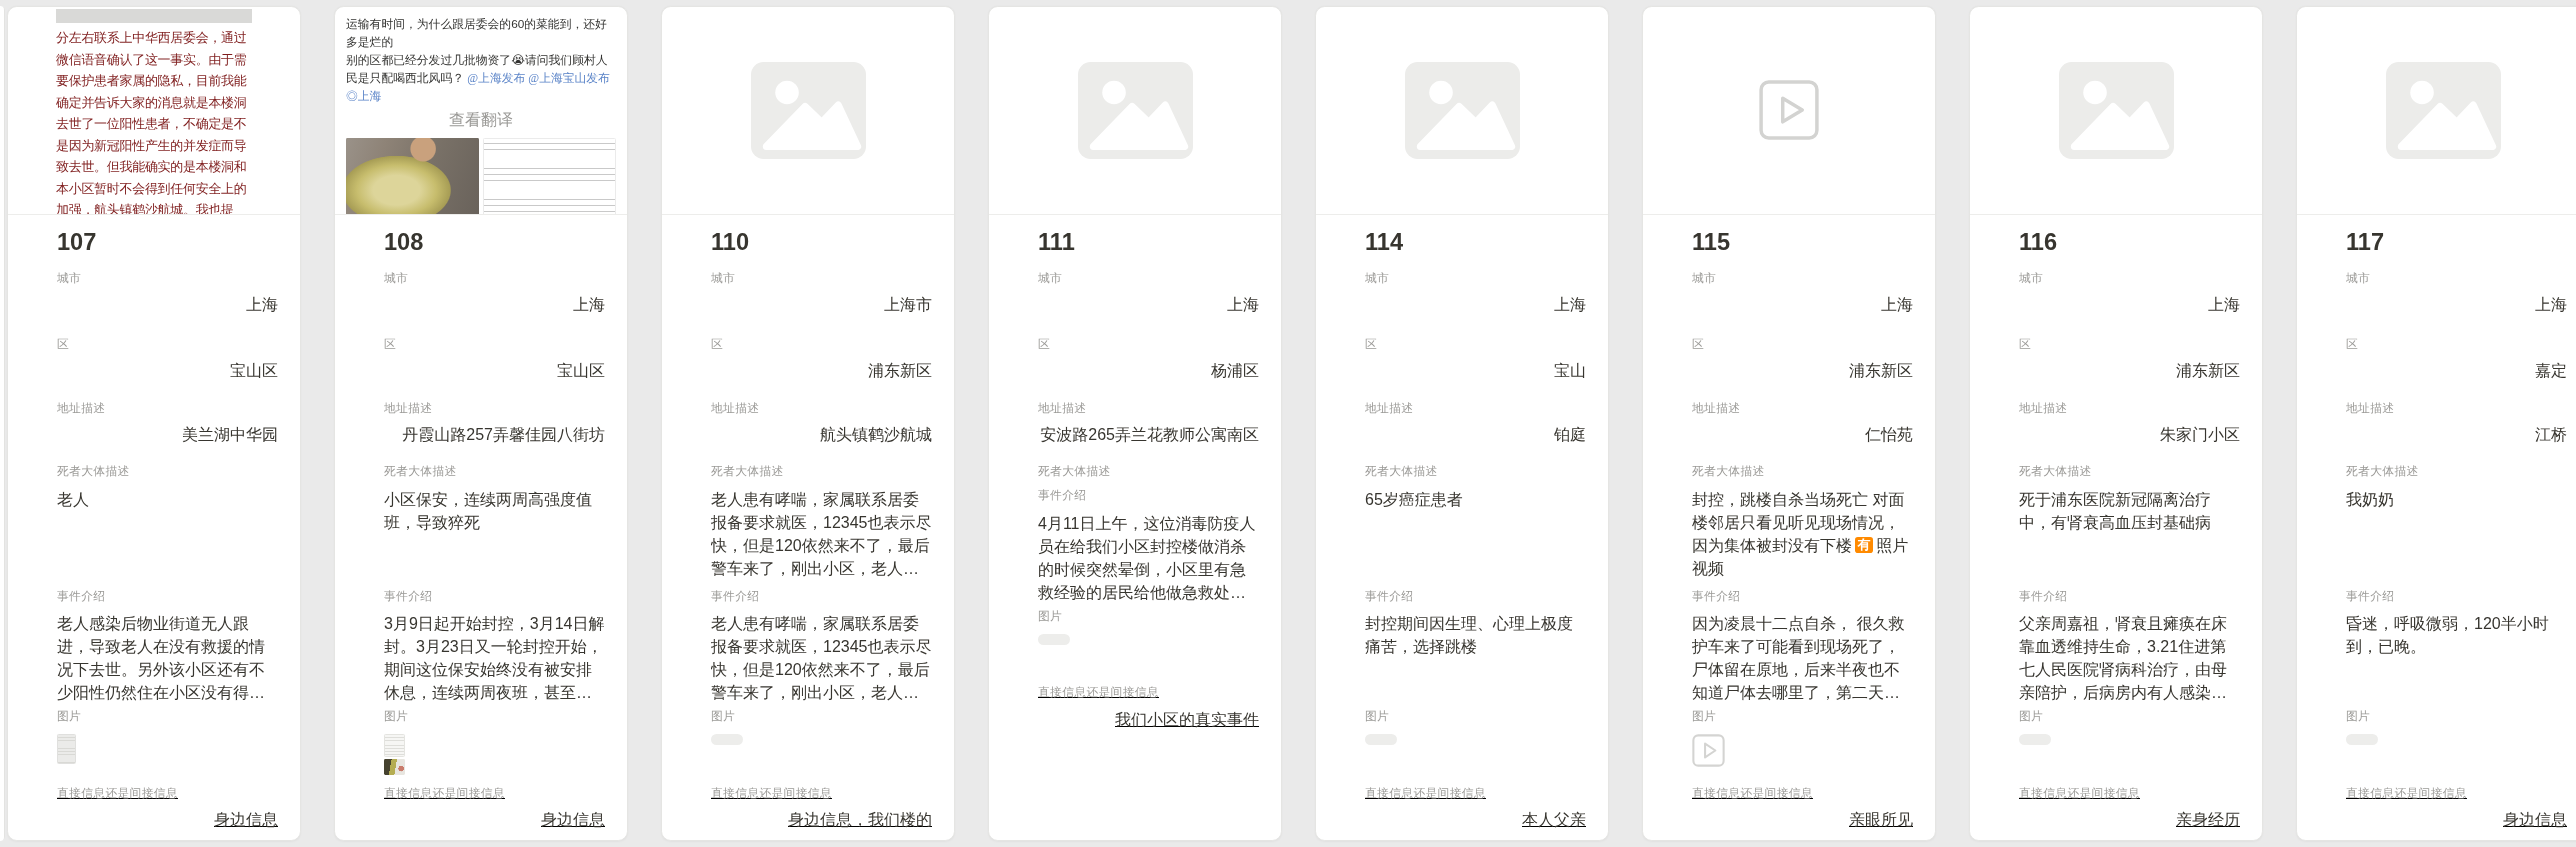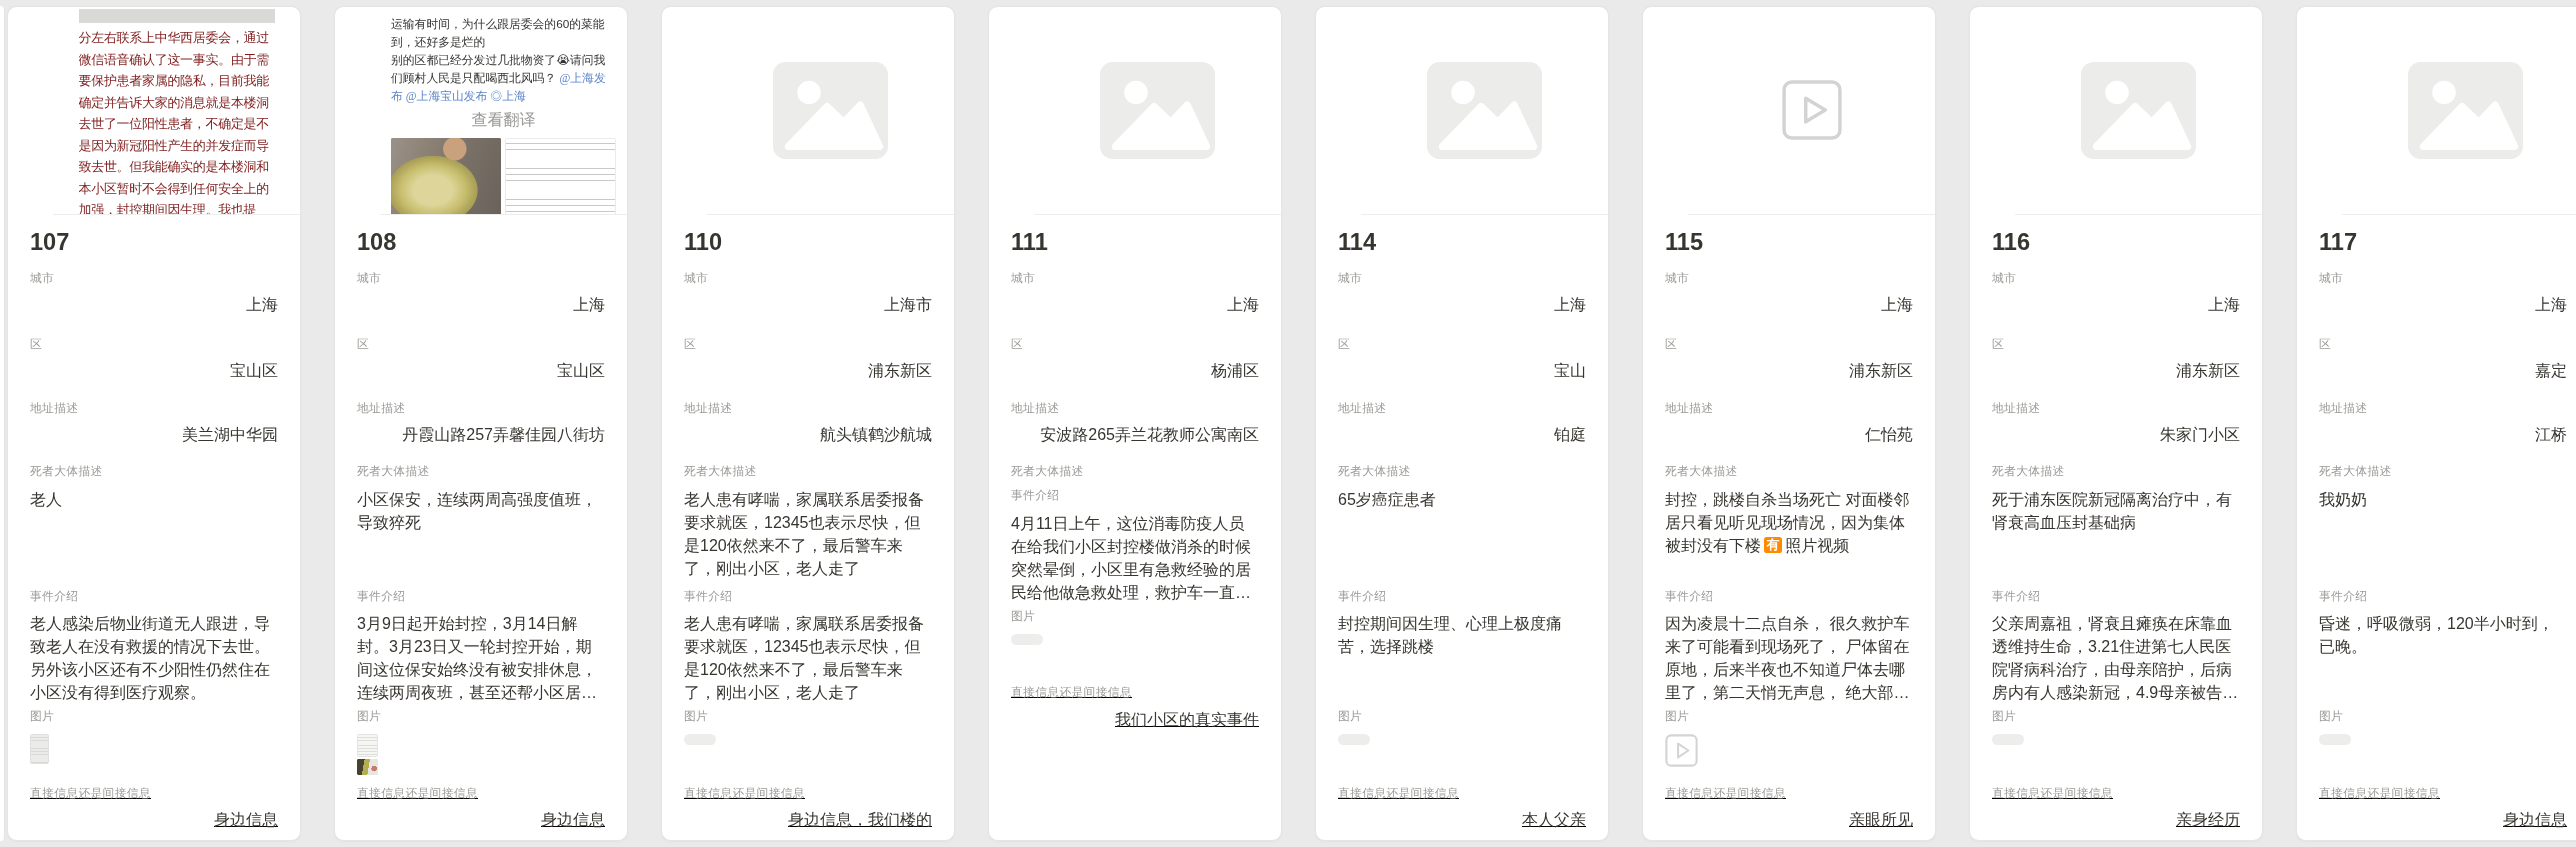--- a/index.html
+++ b/index.html
@@ -25,21 +25,21 @@
     background:#ffffff;
     border:0.7px solid #e5e5e3;
     border-radius:9.7px;
     overflow:hidden;
     box-shadow:0 0.7px 2.1px rgba(0,0,0,.04);
   }
   
   .media{
     height:208px;box-sizing:border-box;
     border-bottom:0.7px solid #ededeb;
-    overflow:hidden;position:relative;margin-left:45px;
+    overflow:hidden;position:relative;
   }
   .media > div{display:none;}
   
   .media--text .m-text{display:block;padding-top:2.8px;}
   .m-text .inner{width:196px;margin:0 auto;}
   .m-text .graybar{height:14px;background:#d9d9d7;margin-bottom:4.2px;}
   .m-text .shot-lines{font-size:13px;line-height:21.5px;color:#7f1d1d;letter-spacing:-0.3px;}
   .m-text .shot-lines div{white-space:nowrap;overflow:hidden;}
   
   .media--post .m-post{display:block;padding:8.3px 11px 0 11px;}
@@ -57,21 +57,21 @@
   .m-post .shot2{
     width:133px;height:90px;box-sizing:border-box;border:0.7px solid #ebebeb;border-radius:1.4px;
     background:repeating-linear-gradient(#ffffff 0 4.2px,#c9c9c9 4.2px 4.9px,#ffffff 4.9px 6.2px);
     background-clip:padding-box;
   }
   
   .media--ph .m-ph{display:flex;width:100%;height:100%;align-items:center;justify-content:center;}
   
   .media--video .m-video{display:flex;width:100%;height:100%;align-items:center;justify-content:center;}
   
-  .cbody{padding:0 22px;}
+  .cbody{padding:0 22px;margin-left:27px;}
   .num{margin-top:12.5px;font-size:23.6px;line-height:30.5px;font-weight:600;color:#37352f;}
   .lbl{font-size:11.8px;line-height:15.3px;color:#9b9a97;letter-spacing:0.3px;}
   .val{font-size:16px;line-height:21px;color:#37352f;margin-top:8.3px;}
   .val.one{white-space:nowrap;overflow:hidden;height:21px;text-align:right;}
   .val.multi{
     line-height:23px;height:92px;overflow:hidden;
     display:-webkit-box;-webkit-line-clamp:4;-webkit-box-orient:vertical;
   }
   .fg-city{margin-top:13px;}
   .fg-district{margin-top:21.5px;}
@@ -118,21 +118,21 @@
           <div class="graybar"></div>
           <div class="shot-lines">
               <div>分左右联系上中华西居委会，通过</div>
               <div>微信语音确认了这一事实。由于需</div>
               <div>要保护患者家属的隐私，目前我能</div>
               <div>确定并告诉大家的消息就是本楼洞</div>
               <div>去世了一位阳性患者，不确定是不</div>
               <div>是因为新冠阳性产生的并发症而导</div>
               <div>致去世。但我能确实的是本楼洞和</div>
               <div>本小区暂时不会得到任何安全上的</div>
-              <div>加强，封控期间因生理。我也提</div>
+              <div>加强，航头镇鹤沙航城。我也提</div>
             </div>
         </div>
       </div>
 
     </div>
     <div class="cbody">
       <div class="num">107</div>
       <div class="fg fg-city">
         <div class="lbl">城市</div>
         <div class="val one">上海</div>

